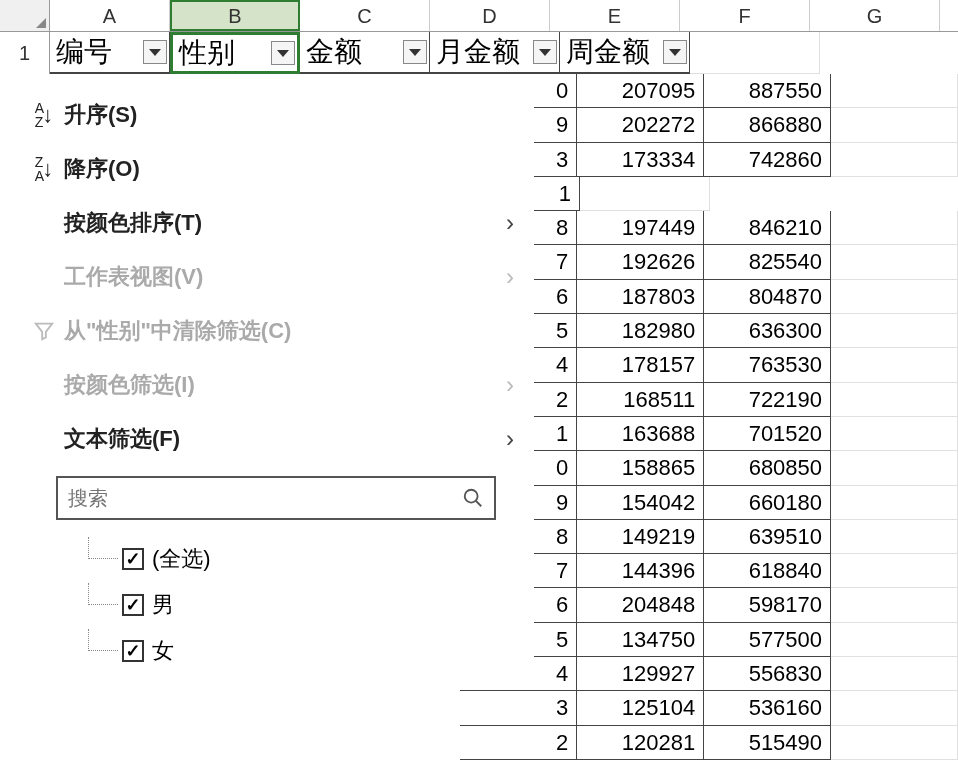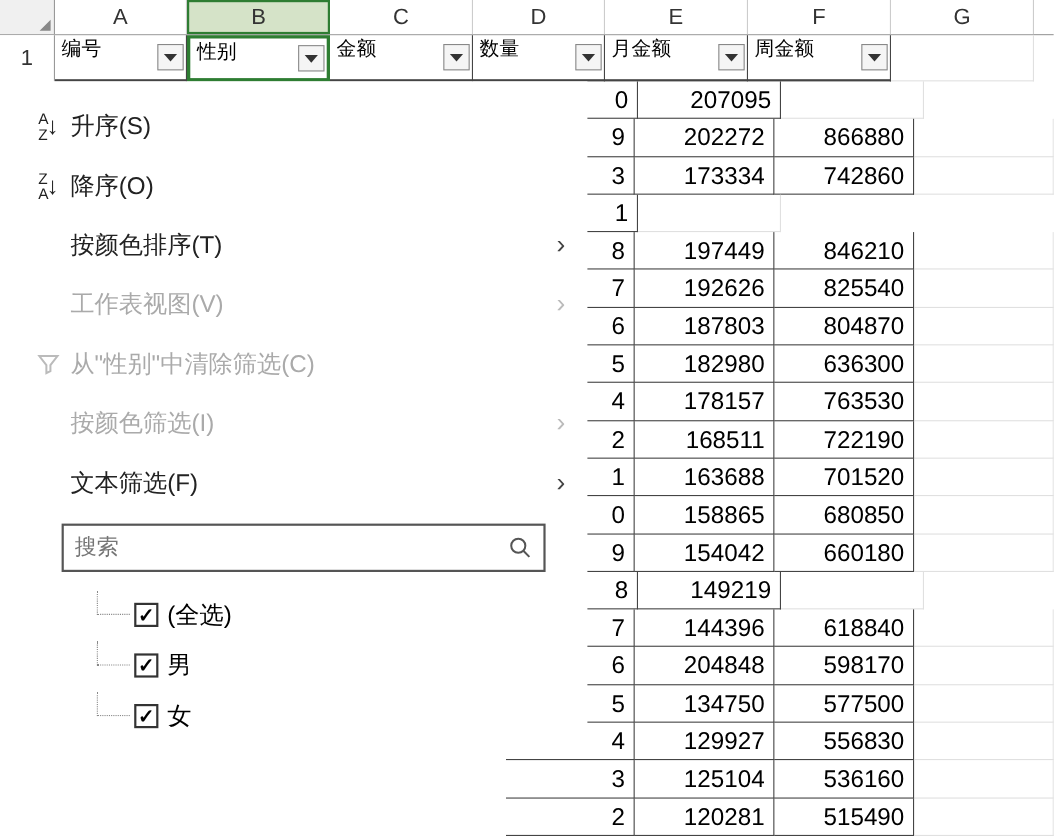--- a/index.html
+++ b/index.html
@@ -8,37 +8,37 @@
 
 .col-headers { display: flex; height: 32px; border-bottom: 1px solid #999; }
 .corner { width: 50px; border-right: 1px solid #999; background: #f0f0f0; position: relative; }
 .corner::after { content: ""; position: absolute; right: 3px; bottom: 3px; border-style: solid; border-width: 0 0 10px 10px; border-color: transparent transparent #888 transparent; }
 .col-h { text-align: center; border-right: 1px solid #ccc; background: #fff; line-height: 32px; color: #333; }
 .col-h.selected { background: #d5e3c8; border: 2px solid #2e7d32; line-height: 28px; }
 
 
 .row1 { display: flex; height: 42px; }
 .row-num { width: 50px; border-right: 1px solid #999; background: #fff; text-align: center; line-height: 42px; color: #333; }
-.hcell { border-right: 1px solid #444; border-bottom: 2px solid #444; display: flex; align-items: flex-start; padding-left: 6px; position: relative; font-size: 18px; }
+.hcell { border-right: 1px solid #444; border-bottom: 2px solid #444; display: flex; align-items: center; padding-left: 6px; position: relative; font-size: 28px; }
 .hcell.selected { border: 3px solid #2e7d32; }
 .filter-btn { position: absolute; right: 2px; top: 50%; transform: translateY(-50%); width: 24px; height: 24px; border: 1px solid #888; background: #f5f5f5; display: flex; align-items: center; justify-content: center; }
 .filter-btn::after { content: ""; border-style: solid; border-width: 7px 6px 0 6px; border-color: #333 transparent transparent transparent; }
 
 
 .grid-area { position: absolute; top: 74px; left: 460px; right: 0; }
 .data-row { display: flex; height: 34.3px; }
 .dcell { border-right: 1px solid #444; border-bottom: 1px solid #444; text-align: right; padding-right: 8px; line-height: 34px; font-size: 22px; }
 .dcell.empty { border-right: 1px solid #e0e0e0; border-bottom: 1px solid #e0e0e0; }
 
 
 .filter-menu { position: absolute; top: 74px; left: 14px; width: 520px; background: #fff; padding: 14px 0; }
 .menu-item { display: flex; align-items: center; height: 54px; padding-left: 10px; font-size: 22px; color: #222; position: relative; }
 .menu-item.disabled { color: #aaa; }
 .menu-icon { width: 40px; display: flex; align-items: center; justify-content: center; }
-.menu-text { flex: 1; }
+.menu-text { flex: 1; font-weight: bold; }
 .chevron { position: absolute; right: 20px; font-size: 24px; color: #444; }
 .menu-item.disabled .chevron { color: #bbb; }
 
 .sort-ico { font-size: 14px; line-height: 1; position: relative; }
 .sort-az { display: inline-block; }
 .sort-arrow { font-size: 22px; margin-left: -2px; }
 
 .funnel-ico { width: 22px; height: 22px; }
 
 .search-box { margin: 10px 38px 16px 42px; border: 2px solid #555; height: 44px; display: flex; align-items: center; padding: 0 10px; }
@@ -79,39 +79,36 @@
     <div class="filter-btn"></div>
   </div>
   <div class="hcell col-B selected">
     <span>性别</span>
     <div class="filter-btn"></div>
   </div>
   <div class="hcell col-C">
     <span>金额</span>
     <div class="filter-btn"></div>
   </div>
-  <div class="hcell col-D">
-    <span>数量</span>
-    <div class="filter-btn"></div>
-  </div>
   <div class="hcell col-F">
     <span>月金额</span>
     <div class="filter-btn"></div>
   </div>
   <div class="hcell col-E">
     <span>周金额</span>
     <div class="filter-btn"></div>
   </div>
   <div class="hcell col-G" style="border-right:1px solid #e0e0e0;border-bottom:1px solid #e0e0e0"></div>
 </div>
 
 <div class="grid-area" id="grid-area">
     <div class="data-row">
       <div class="dcell col-D">0</div>
       <div class="dcell col-E">207095</div>
+      <div class="dcell col-F">887550</div>
       <div class="dcell col-G empty"></div>
     </div>
     <div class="data-row">
       <div class="dcell col-D">9</div>
       <div class="dcell col-E">202272</div>
       <div class="dcell col-F">866880</div>
       <div class="dcell col-G empty"></div>
     </div>
     <div class="data-row">
       <div class="dcell col-D">3</div>
@@ -173,20 +170,21 @@
     </div>
     <div class="data-row">
       <div class="dcell col-D">9</div>
       <div class="dcell col-E">154042</div>
       <div class="dcell col-F">660180</div>
       <div class="dcell col-G empty"></div>
     </div>
     <div class="data-row">
       <div class="dcell col-D">8</div>
       <div class="dcell col-E">149219</div>
+      <div class="dcell col-F">639510</div>
       <div class="dcell col-G empty"></div>
     </div>
     <div class="data-row">
       <div class="dcell col-D">7</div>
       <div class="dcell col-E">144396</div>
       <div class="dcell col-F">618840</div>
       <div class="dcell col-G empty"></div>
     </div>
     <div class="data-row">
       <div class="dcell col-D">6</div>

